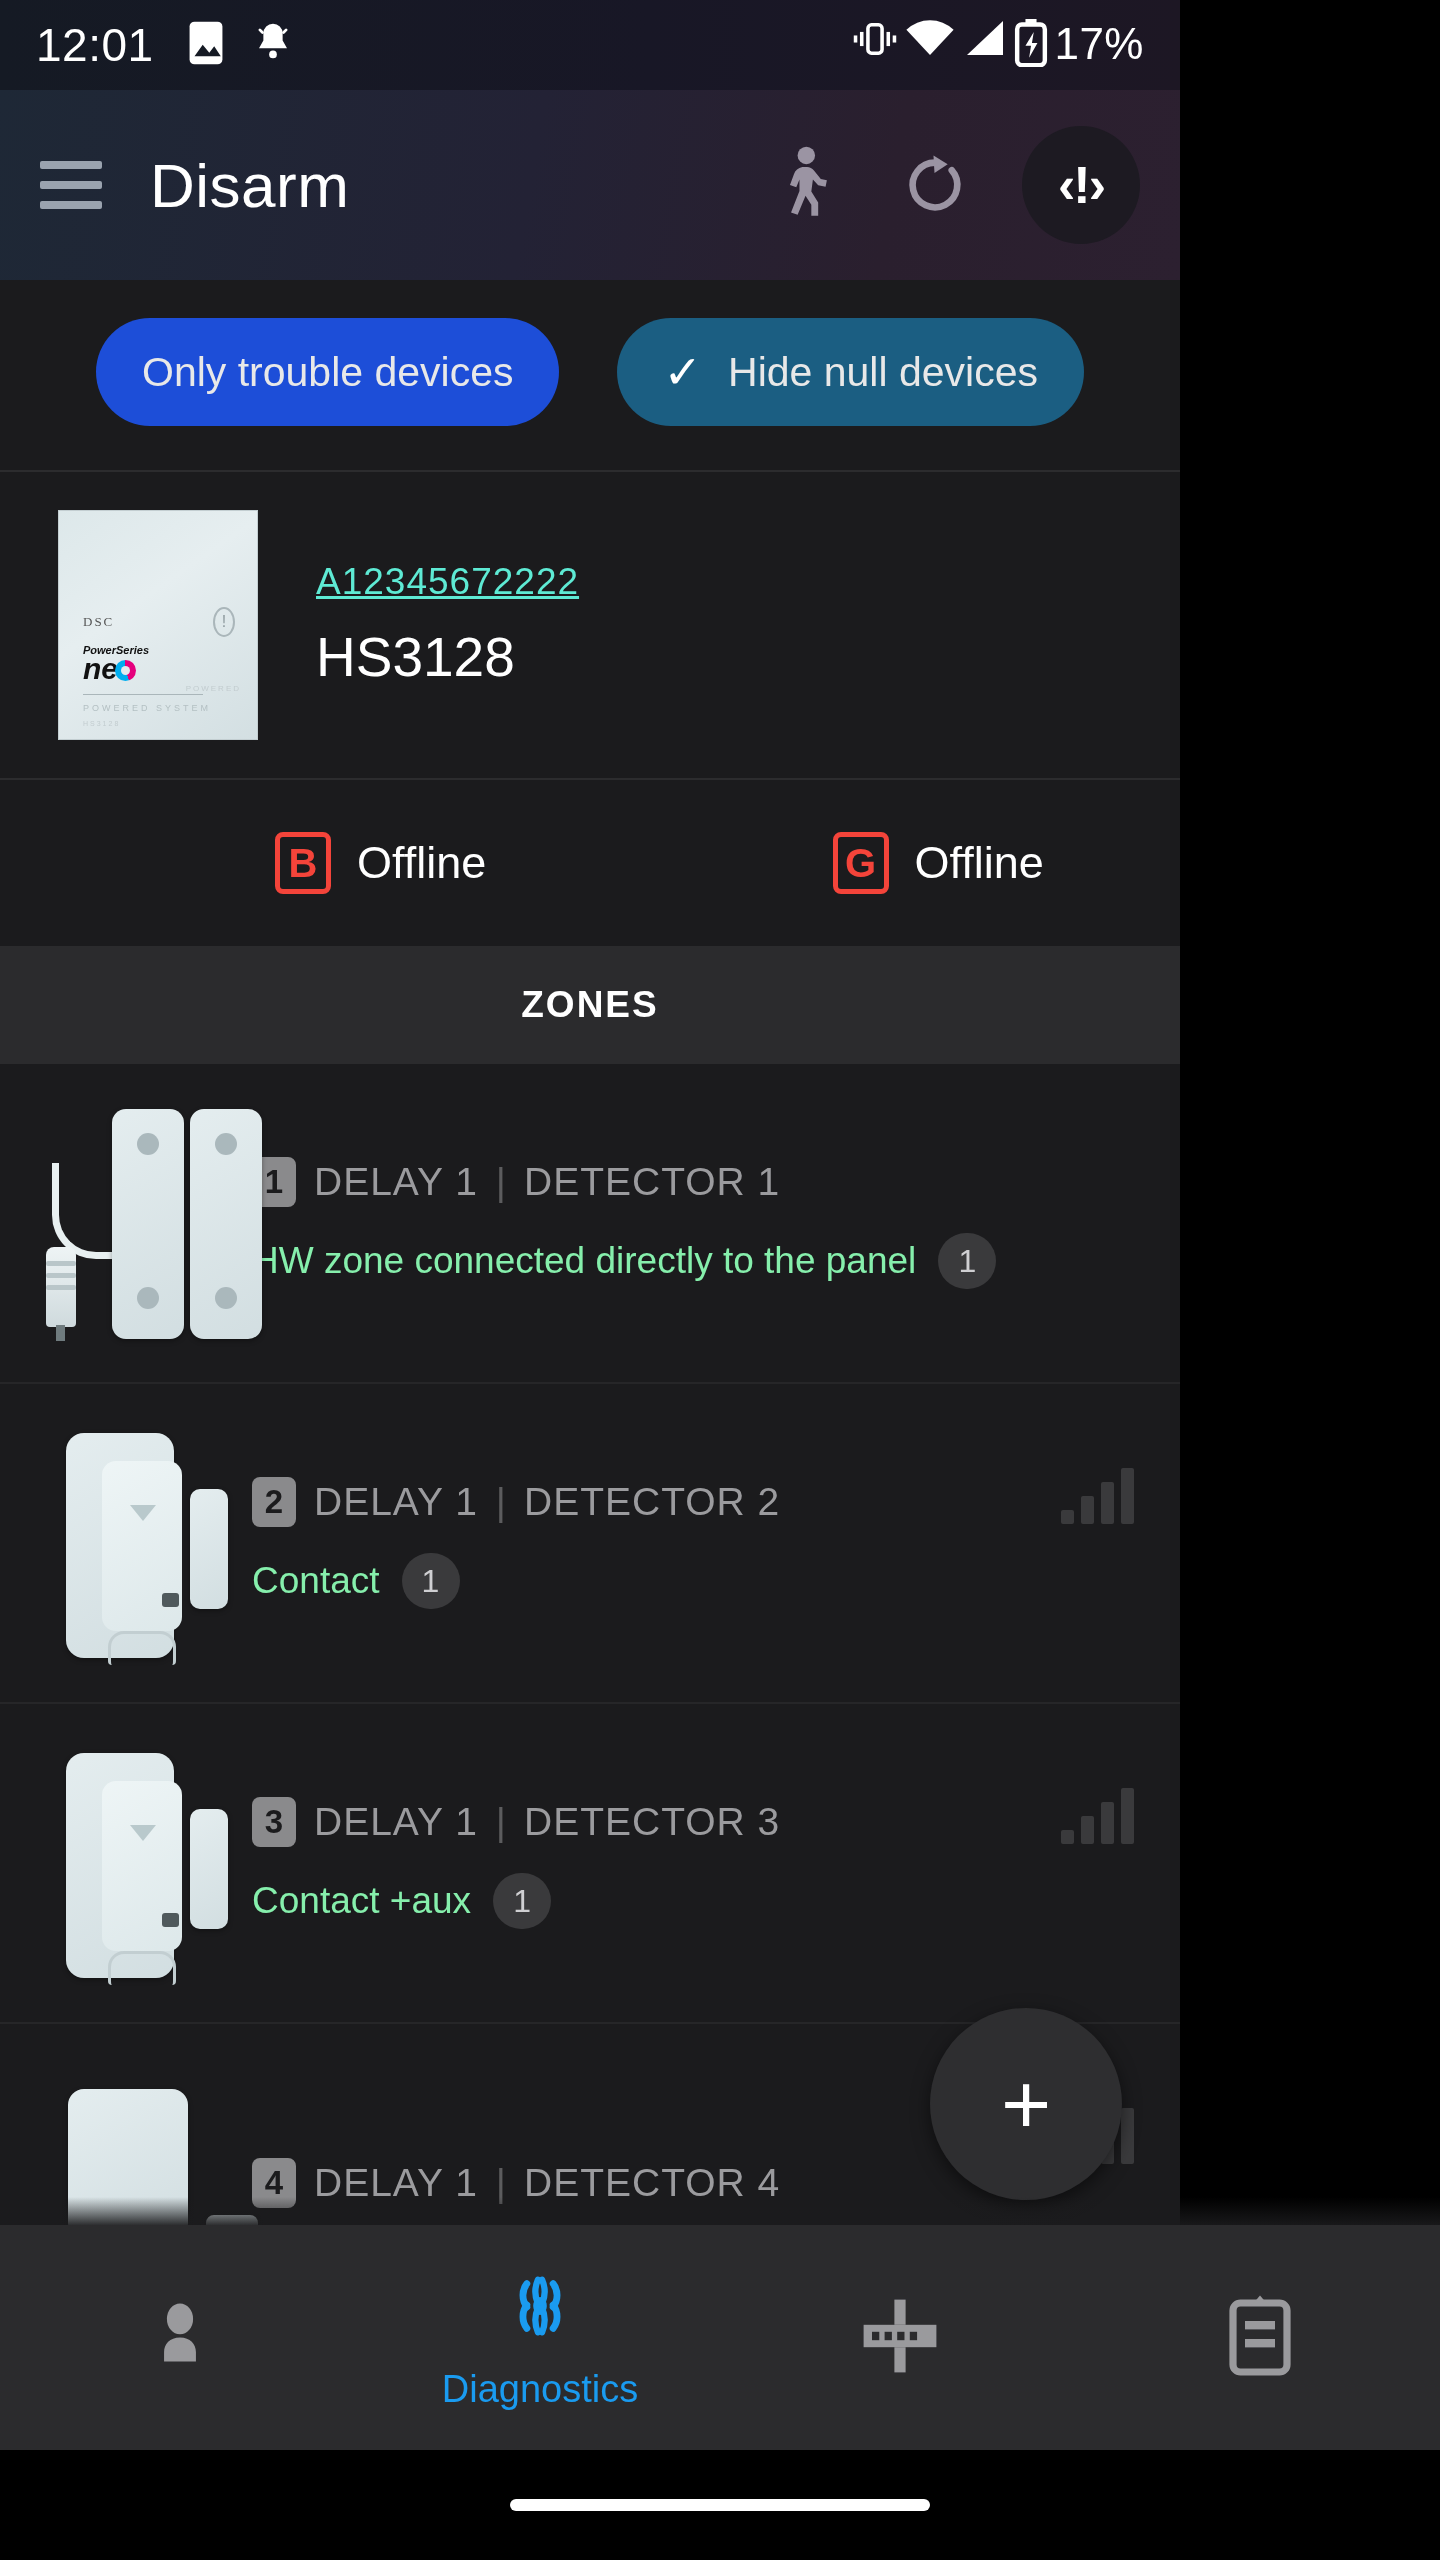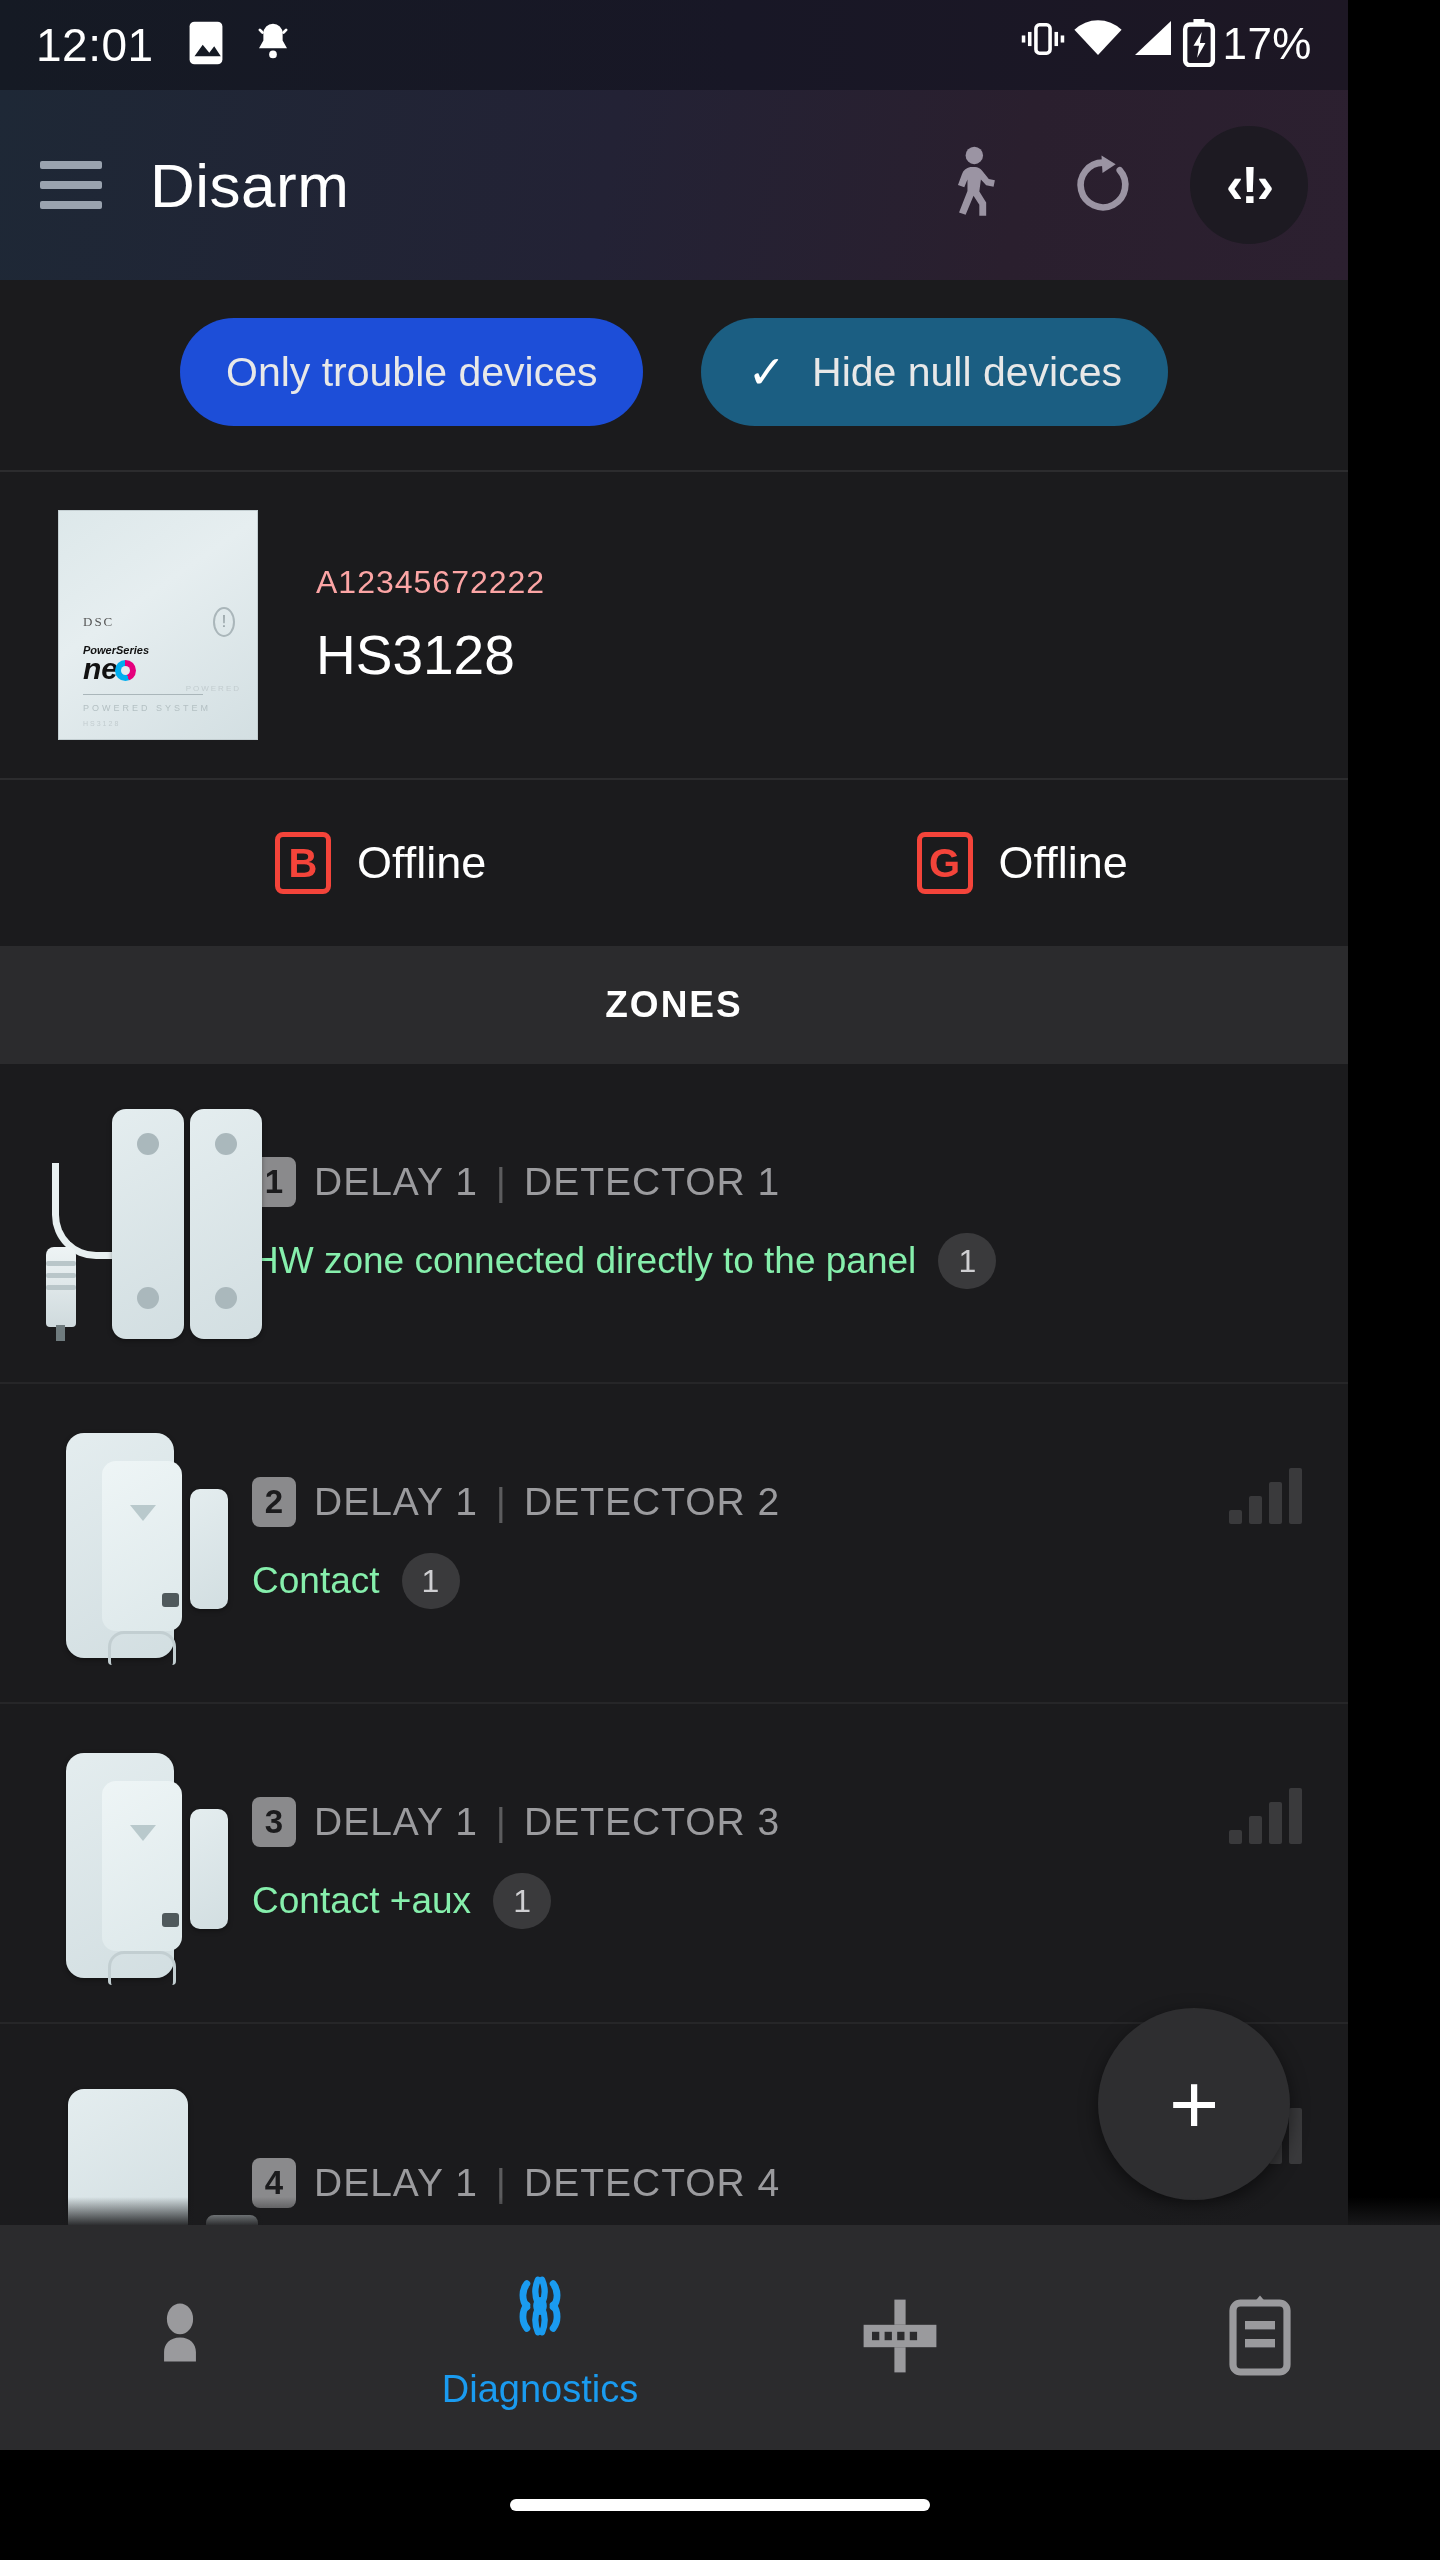--- a/index.html
+++ b/index.html
@@ -2,21 +2,21 @@
 <html><head>
 <meta charset="utf-8">
 <style>
   * { margin:0; padding:0; box-sizing:border-box; }
   html, body {
     width:1440px; height:2560px;
     background:#000;
     font-family:"Liberation Sans", sans-serif;
     overflow:hidden;
   }
-  .phone { position:relative; width:1348px; height:2560px; background:#1b1b1d; }
+  .phone { position:relative; width:1180px; height:2560px; background:#1b1b1d; }
 
   
   .statusbar {
     position:relative; height:90px;
     background:linear-gradient(90deg,#151a24 0%, #181726 55%, #1d1724 100%);
     display:flex; align-items:center; padding:0 36px;
   }
   .sb-time { color:#fff; font-size:46px; letter-spacing:.5px; }
   .sb-left-icons { display:flex; align-items:center; gap:26px; margin-left:32px; }
   .sb-right { margin-left:auto; display:flex; align-items:flex-start; gap:6px; }
@@ -69,21 +69,21 @@
   .panel-brand .neo { font-size:30px; font-weight:bold; font-style:italic; color:#111; line-height:.85; position:relative; }
   .neo-o { display:inline-block; width:21px; height:21px; border-radius:50%;
            background:conic-gradient(#e5007d 0deg 160deg,#00aeef 160deg 360deg);
            position:relative; vertical-align:-2px; margin-left:-3px; }
   .neo-o::after { content:""; position:absolute; inset:6px; border-radius:50%; background:#e2ebed; }
   .panel-line { position:absolute; left:24px; bottom:44px; width:120px; height:1px; background:#aab6ba; }
   .panel-fine1 { position:absolute; left:24px; bottom:26px; font-size:9px; color:#b4c0c3; letter-spacing:3px; }
   .panel-fine2 { position:absolute; left:24px; bottom:12px; font-size:7px; color:#c2cccf; letter-spacing:2px; }
   .panel-fine3 { position:absolute; right:16px; bottom:46px; font-size:8px; color:#c2cccf; letter-spacing:2px; }
   .panel-meta { margin-left:58px; }
-  .panel-serial { color:#fca5a5; font-size:32px; letter-spacing:1px; }
+  .panel-serial { color:#5eead4; font-size:37px; letter-spacing:1px;text-decoration:underline; }
   .panel-model { color:#fff; font-size:55px; margin-top:22px; }
 
   
   .status-row { display:flex; background:#1b1b1d; padding:52px 0; }
   .status-cell { flex:1; display:flex; align-items:center; justify-content:flex-start; padding-left:275px; }
   .status-cell:nth-child(2) { padding-left:210px; }
   .sq-badge {
     width:56px; height:62px; border:5px solid #f4443a; border-radius:8px;
     display:flex; align-items:center; justify-content:center;
     color:#f4443a; font-size:40px; font-weight:bold;

